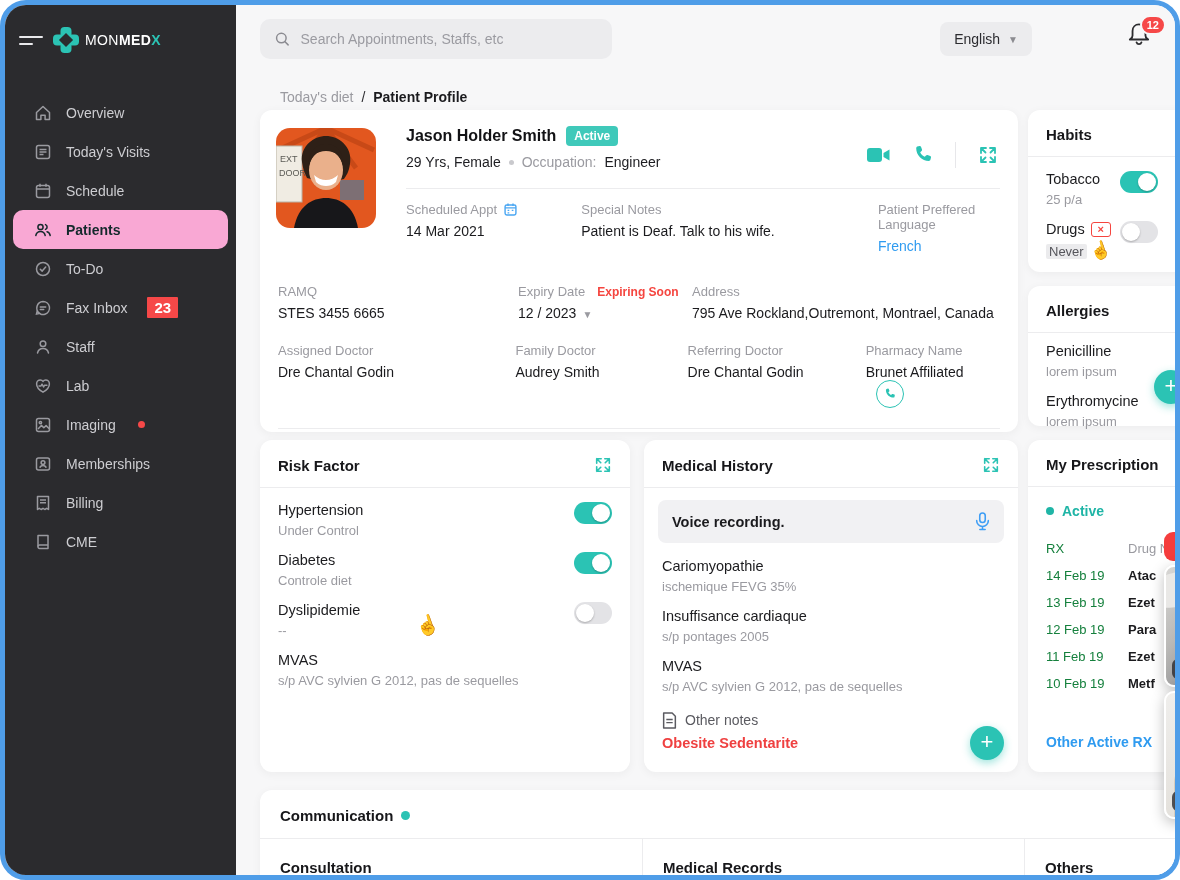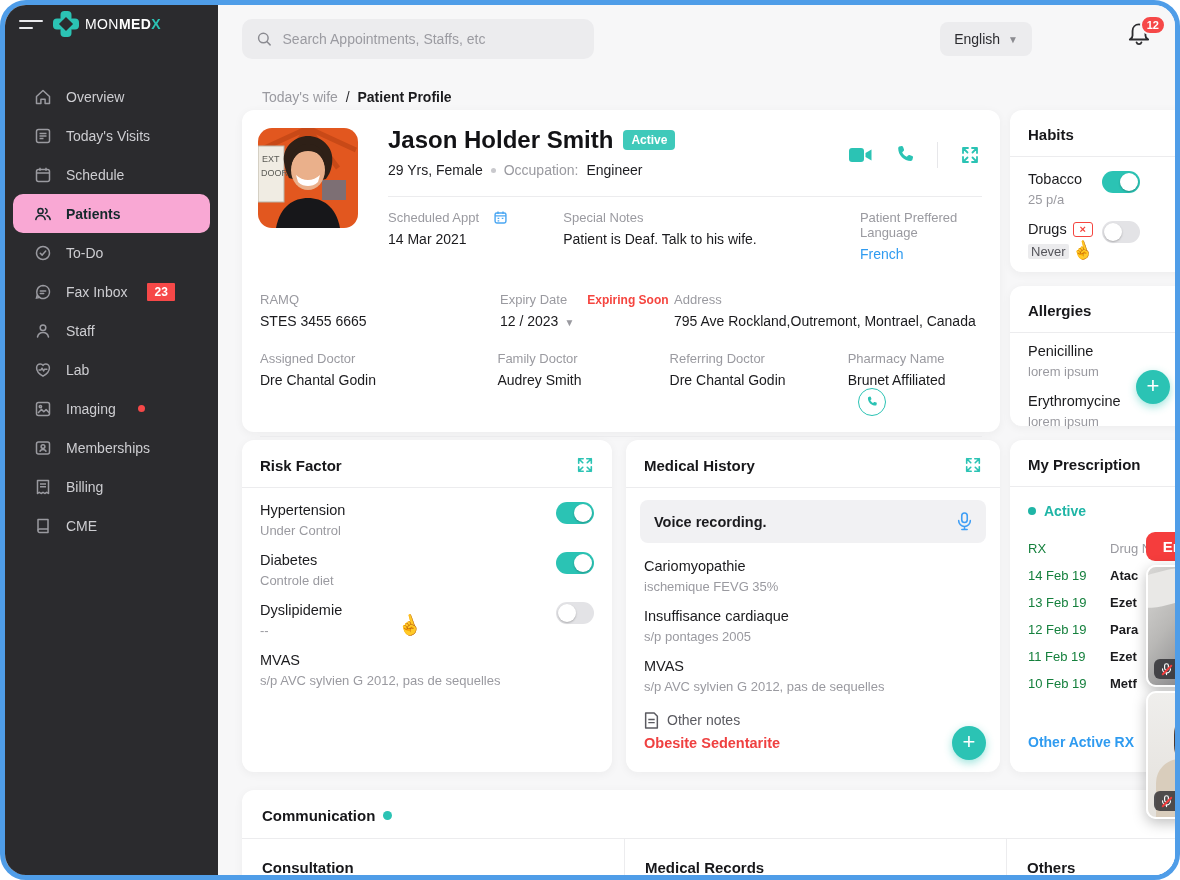--- a/index.html
+++ b/index.html
@@ -6,39 +6,39 @@
   body {
     width: 1180px; height: 880px; background: #fff;
     font-family: "Liberation Sans", sans-serif; position: relative; overflow: hidden;
     -webkit-font-smoothing: antialiased;
   }
   .frame {
     position: absolute; inset: 0; border: 5px solid #4f9de8; border-radius: 26px;
     overflow: hidden; display: flex; background: #f7f7f8;
   }
   
-  .sidebar { width: 213px; flex-shrink: 0; background: #2b2b2e; color: #c9c9cd; padding-top: 2px; }
+  .sidebar { width: 231px; flex-shrink: 0; background: #2b2b2e; color: #c9c9cd; padding-top: 18px; }
   .sidebar-top { display: flex; align-items: center; padding: 4px 12px 0 14px; }
   .hamburger { width: 24px; cursor: pointer; margin-right: 10px; }
   .hamburger span { display: block; height: 2px; background: #e9e9ec; border-radius: 2px; margin: 5px 0; }
   .hamburger span:nth-child(2) { width: 60%; }
   .logo { display: flex; align-items: center; gap: 6px; }
   .logo-text { font-size: 14px; letter-spacing: .4px; color: #fff; font-weight: 400; }
   .logo-text b { font-weight: 700; }
   .logo-text .x { color: #2bc3b4; font-weight: 700; }
   .nav { margin-top: 40px; }
   .nav-item {
     display: flex; align-items: center; gap: 14px; height: 39px; padding: 0 12px 0 21px;
     font-size: 14px; color: #cdcdd1; cursor: pointer; border-radius: 10px; margin: 0 8px;
   }
   .nav-item svg { flex-shrink: 0; color: #9a9aa0; }
   .nav-item.active { background: #f9a8d4; color: #14292c; font-weight: 600; }
   .nav-item.active svg { color: #14292c; }
   .badge-red {
-    background: #f64848; color: #fff; font-size: 12px; font-weight: 700;
+    background: #f64848; color: #fff; font-size: 15px; font-weight: 700;
     border-radius: 1px; padding: 2px 7px; margin-left: 6px;
   }
   .dot-red { width: 7px; height: 7px; border-radius: 50%; background: #f64848; margin-left: 8px; }
   
   .main { flex: 1; position: relative; overflow: hidden; background: #f7f7f8; }
   .topbar { position: absolute; top: 0; left: 0; right: 0; height: 70px; }
   .search {
     position: absolute; left: 24px; top: 14px; width: 352px; height: 40px;
     background: #ececee; border-radius: 10px; display: flex; align-items: center; gap: 10px; padding: 0 14px;
   }
@@ -61,31 +61,31 @@
   .card-head {
     display: flex; align-items: center; justify-content: space-between;
     padding: 16px 18px 13px 18px; border-bottom: 1px solid #ececee;
   }
   .card-title { font-size: 15px; font-weight: 700; color: #17171a; }
   
   .patient-card { left: 24px; top: 105px; width: 758px; height: 322px; padding: 16px 18px; }
   .p-photo { width: 100px; height: 100px; border-radius: 14px; overflow: hidden; position: absolute; left: 16px; top: 18px; }
   .p-head { margin-left: 112px; padding-left: 16px; }
   .p-name-row { display: flex; align-items: center; gap: 10px; }
-  .p-name { font-size: 24px; font-weight: 700; color: #121215; }
+  .p-name { font-size: 16px; font-weight: 700; color: #121215; }
   .p-active {
     background: #3fc9ba; color: #fff; font-size: 12px; font-weight: 600; border-radius: 4px; padding: 3px 8px;
   }
   .p-sub { margin-top: 8px; font-size: 14px; color: #1d1d21; display: flex; align-items: center; gap: 8px; }
   .p-sub .lab { color: #9a9aa0; }
   .p-sub .mid-dot { width: 5px; height: 5px; border-radius: 50%; background: #c9c9cd; display: inline-block; }
   .p-actions { position: absolute; right: 20px; top: 32px; display: flex; align-items: center; gap: 22px; color: #2bc3b4; }
   .p-actions .vline { width: 1px; height: 26px; background: #e7e7ea; }
   .p-row2 { margin-left: 128px; margin-top: 18px; border-top: 1px solid #ececee; padding-top: 13px; display: flex; }
-  .fld-label { font-size: 13px; color: #9a9aa0; display: flex; align-items: flex-end; gap: 14px; }
+  .fld-label { font-size: 13px; color: #9a9aa0; display: flex; align-items: flex-end; gap: 6px; }
   .fld-value { font-size: 14px; color: #1b1b1e; margin-top: 6px; }
   .p-row3 { display: flex; margin-top: 30px; padding-left: 0; }
   .p-row4 { display: flex; margin-top: 22px; }
   .warn { color: #f5453f; font-size: 12px; font-weight: 700; margin-left: 6px; }
   .link-blue { color: #2f9bf0; cursor: pointer; }
   .caret-sm { color: #9a9aa0; font-size: 10px; margin-left: 6px; }
   .p-foot { border-top: 1px solid #ececee; margin-top: 20px; padding-top: 12px; display: flex; align-items: center; gap: 10px; color: #9a9aa0; font-size: 13px; }
   .phone-circle {
     width: 28px; height: 28px; border-radius: 50%; border: 1.5px solid #2bc3b4; color: #2bc3b4;
     display: inline-flex; align-items: center; justify-content: center; margin-left: 10px; vertical-align: middle; cursor: pointer;
@@ -294,21 +294,21 @@
       <div class="bell-wrap">
         <svg class="ic" width="26" height="28" viewBox="0 0 24 26" fill="none" stroke="#2b2b2e" stroke-width="1.7" stroke-linecap="round" stroke-linejoin="round">
             <path d="M12 3.2c-3.6 0-6 2.6-6 6v4.2c0 1.2-.6 2.2-1.6 3l-.9.8h17l-.9-.8c-1-.8-1.6-1.8-1.6-3V9.2c0-3.4-2.4-6-6-6z"></path>
             <path d="M9.7 19.8a2.4 2.4 0 0 0 4.6 0"></path>
           </svg>
         <span class="bell-badge">12</span>
       </div>
     </div>
 
     <div class="crumbs">
-      <span>Today's wife</span>
+      <span>Today's diet</span>
       <span class="sep">/</span>
       <span class="cur">Patient Profile</span>
     </div>
 
     <section class="card patient-card">
       <div class="p-photo">
         <svg class="ic" width="100" height="100" viewBox="0 0 100 100">
           <rect width="100" height="100" fill="#e2571f"></rect>
           <g stroke="#c84917" stroke-width="5">
               <path d="M50 0 20 40M50 0 50 45M50 0 80 40M50 0 98 22M50 0 2 22"></path>

